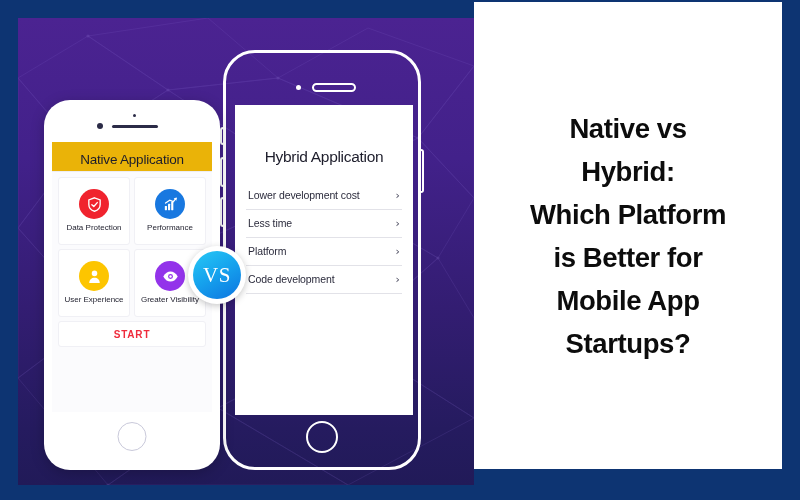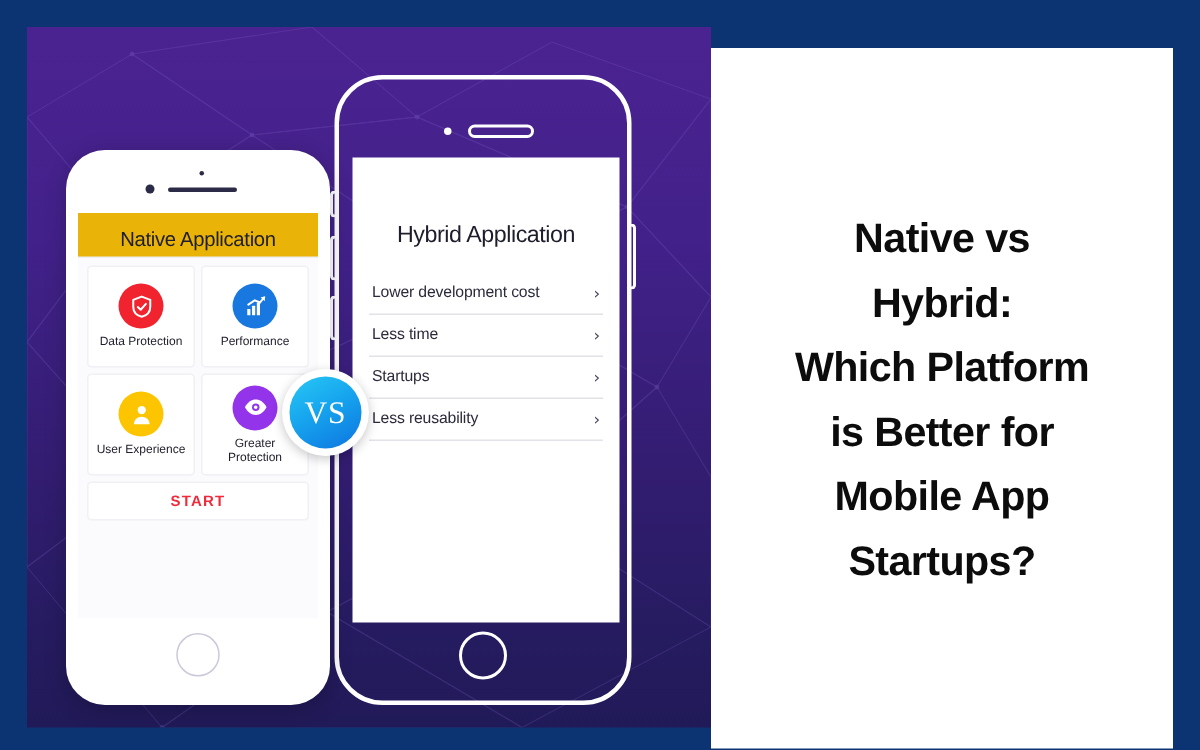--- a/index.html
+++ b/index.html
@@ -203,21 +203,21 @@
   #vs-text {
     color: #ffffff;
     font-family: "Liberation Serif", serif;
     font-size: 21px;
     letter-spacing: .5px;
   }
 
   
   #title-panel {
     position: absolute;
-    left: 474px; top: 32px;
+    left: 474px; top: 2px;
     width: 308px; height: 467px;
     background: #ffffff;
     display: flex; flex-direction: column;
     align-items: center; justify-content: center;
     padding: 0 8px;
   }
   #headline {
     text-align: center;
     font-size: 27.5px;
     line-height: 43px;
@@ -316,21 +316,21 @@
 
           <div class="native-cell">
             <div class="native-icon" style="background:#9333ea">
               <svg width="17" height="17" viewBox="0 0 24 24">
                 <path d="M1.8 12 C4.6 7 8.1 4.8 12 4.8 S19.4 7 22.2 12 C19.4 17 15.9 19.2 12 19.2 S4.6 17 1.8 12 Z" fill="#fff"></path>
                 <circle cx="12" cy="12" r="3.5" fill="#9333ea"></circle>
                 <circle cx="12" cy="12" r="1.7" fill="#fff"></circle>
               </svg>
             </div>
             <div class="native-label">Greater
-Protection</div>
+Visibility</div>
           </div>
 
         </div>
 
         <div id="start-card">
           <span id="start-label">START</span>
         </div>
       </div>
 
       <div id="native-home"></div>
@@ -351,25 +351,25 @@
         <div class="hybrid-list">
           <div class="hybrid-row">
             <span class="hybrid-row-label">Lower development cost</span>
             <span class="chev">›</span>
           </div>
           <div class="hybrid-row">
             <span class="hybrid-row-label">Less time</span>
             <span class="chev">›</span>
           </div>
           <div class="hybrid-row">
-            <span class="hybrid-row-label">Startups</span>
+            <span class="hybrid-row-label">Platform</span>
             <span class="chev">›</span>
           </div>
           <div class="hybrid-row">
-            <span class="hybrid-row-label">Less reusability</span>
+            <span class="hybrid-row-label">Code development</span>
             <span class="chev">›</span>
           </div>
         </div>
       </div>
 
       <div id="hybrid-home"></div>
     </div>
 
     <div id="vs-badge">
       <div id="vs-inner">

